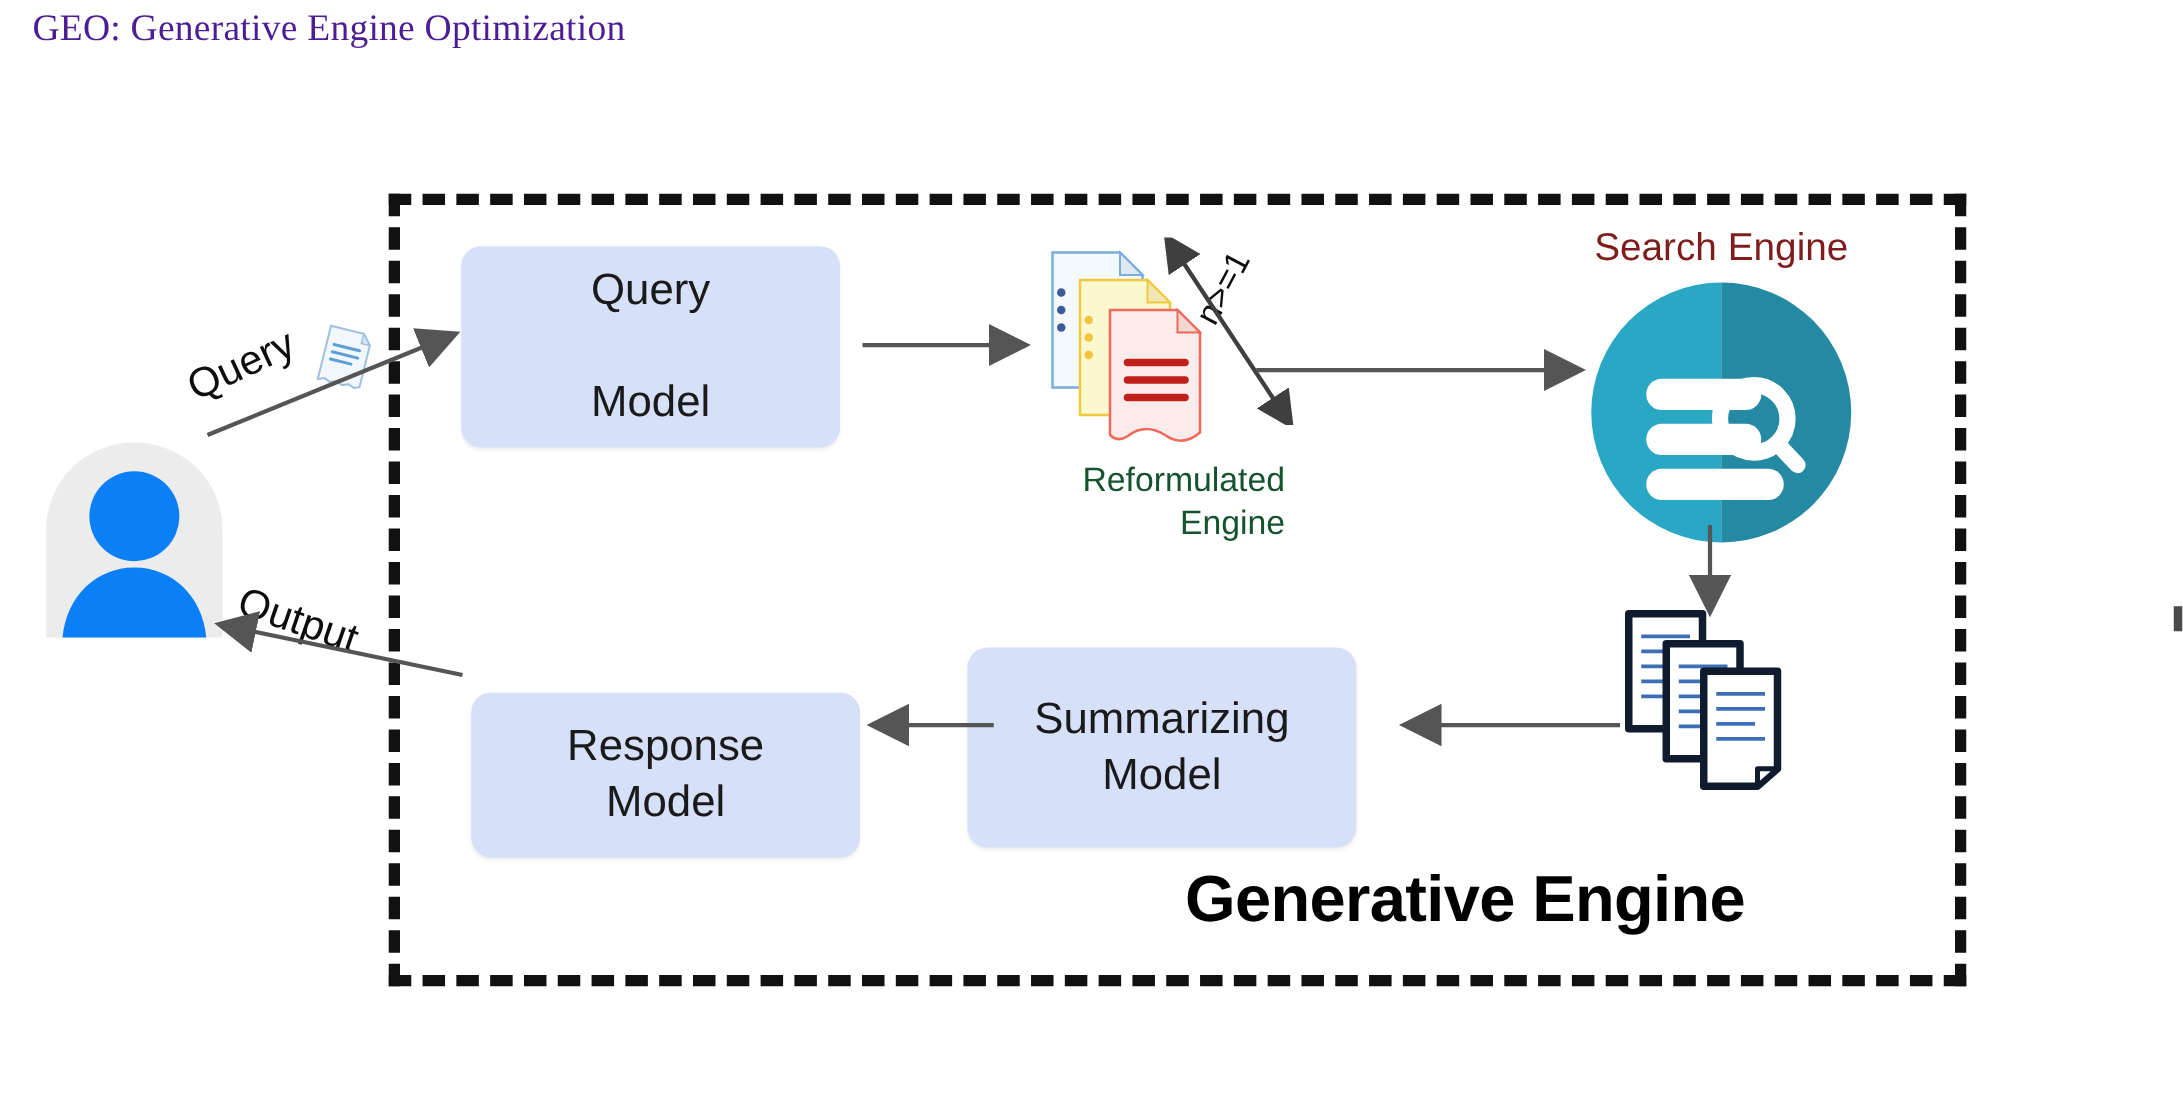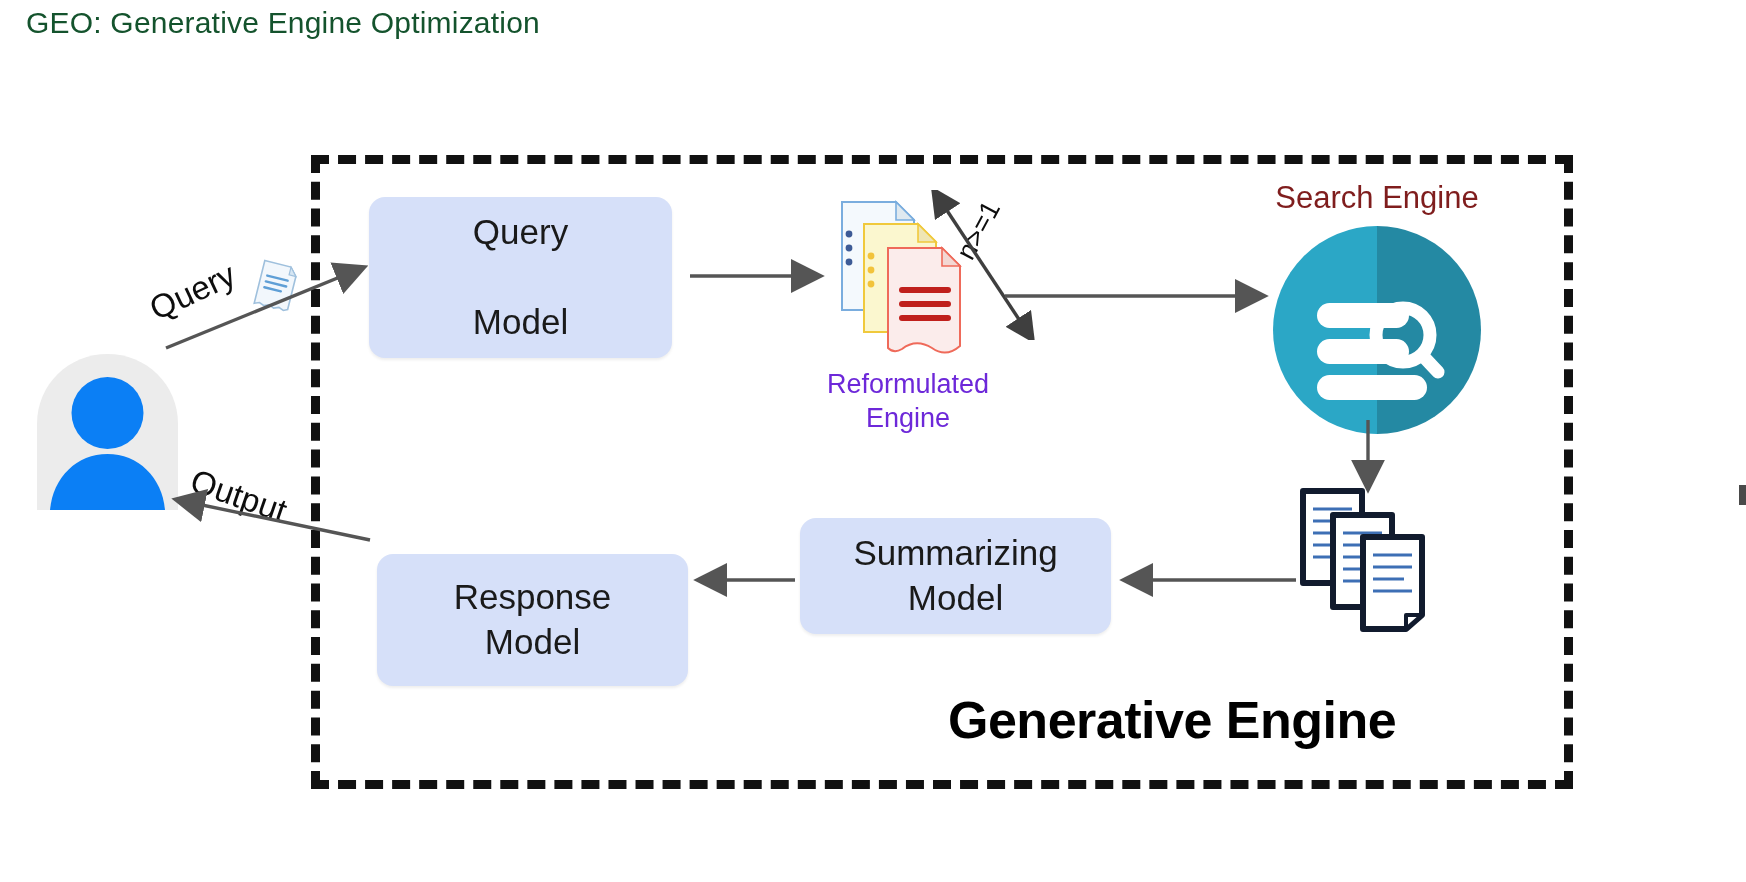--- a/index.html
+++ b/index.html
@@ -1,22 +1,22 @@
 <!DOCTYPE html>
 <html><head>
 <meta charset="utf-8">
 <style>
   html,body{margin:0;padding:0;background:#ffffff;}
   body{width:1746px;height:882px;position:relative;overflow:hidden;
        font-family:"Liberation Sans","DejaVu Sans",sans-serif;}
 
   #page-title{
     position:absolute;left:26px;top:6px;
-    font-family:Liberation Sans, sans-serif;
-    font-size:30px;color:#14532d;letter-spacing:.2px;white-space:nowrap;
+    font-family:Liberation Serif, serif;
+    font-size:30px;color:#4c1d95;letter-spacing:.2px;white-space:nowrap;
   }
 
   
   #engine-box{
     position:absolute;left:311px;top:155px;width:1262px;height:634px;
     border:9px dashed #111111;box-sizing:border-box;
   }
   #engine-label{
     position:absolute;left:948px;top:690px;
     font-size:52px;font-weight:bold;color:#000;letter-spacing:-.5px;white-space:nowrap;
@@ -24,21 +24,21 @@
 
   
   .model-box{
     position:absolute;background:#d6e0f9;border-radius:16px;
     display:flex;align-items:center;justify-content:center;text-align:center;
     font-size:35px;color:#1a1a1a;line-height:1.28;
     box-shadow:0 2px 3px rgba(0,0,0,.07);
   }
   #box-query{left:369px;top:197px;width:303px;height:161px;}
   #box-response{left:377px;top:518px;width:311px;height:132px;margin-top:36px;}
-  #box-summarizing{left:800px;top:518px;width:311px;height:116px;}
+  #box-summarizing{left:774px;top:518px;width:311px;height:160px;}
 
   
   #user-figure{position:absolute;left:26px;top:350px;width:163px;height:165px;}
   #user-figure svg{width:100%;height:100%;display:block;}
 
   
   .edge-label{position:absolute;font-size:33px;color:#0d0d0d;white-space:nowrap;}
   #label-query{left:160px;top:290px;transform:rotate(-25deg);transform-origin:left bottom;}
   #label-output{left:198px;top:462px;transform:rotate(19deg);transform-origin:left top;}
   #label-n{left:948px;top:215px;transform:rotate(-62deg);transform-origin:center center;
@@ -48,22 +48,22 @@
   #query-doc{position:absolute;left:256px;top:262px;width:40px;height:48px;
              transform:rotate(14deg);}
 
   
   #reformulated-docs{position:absolute;left:840px;top:200px;width:130px;height:150px;}
   #reformulated-docs .sheet{position:absolute;width:76px;height:112px;}
   #doc-blue{left:0px;top:0px;}
   #doc-yellow{left:22px;top:22px;}
   #doc-red{left:46px;top:46px;}
   #reformulated-caption{
-    position:absolute;left:788px;top:368px;width:240px;text-align:center;
-    font-size:27px;color:#6d28d9;line-height:1.25;
+    position:absolute;left:788px;top:368px;width:240px;text-align:right;
+    font-size:27px;color:#14532d;line-height:1.25;
   }
 
   
   #n-arrow{position:absolute;left:930px;top:190px;width:110px;height:150px;}
 
   
   #search-engine{position:absolute;left:1272px;top:225px;width:210px;height:210px;}
   #search-engine-caption{
     position:absolute;left:1242px;top:180px;width:270px;text-align:center;
     font-size:31px;color:#7f1d1d;white-space:nowrap;

